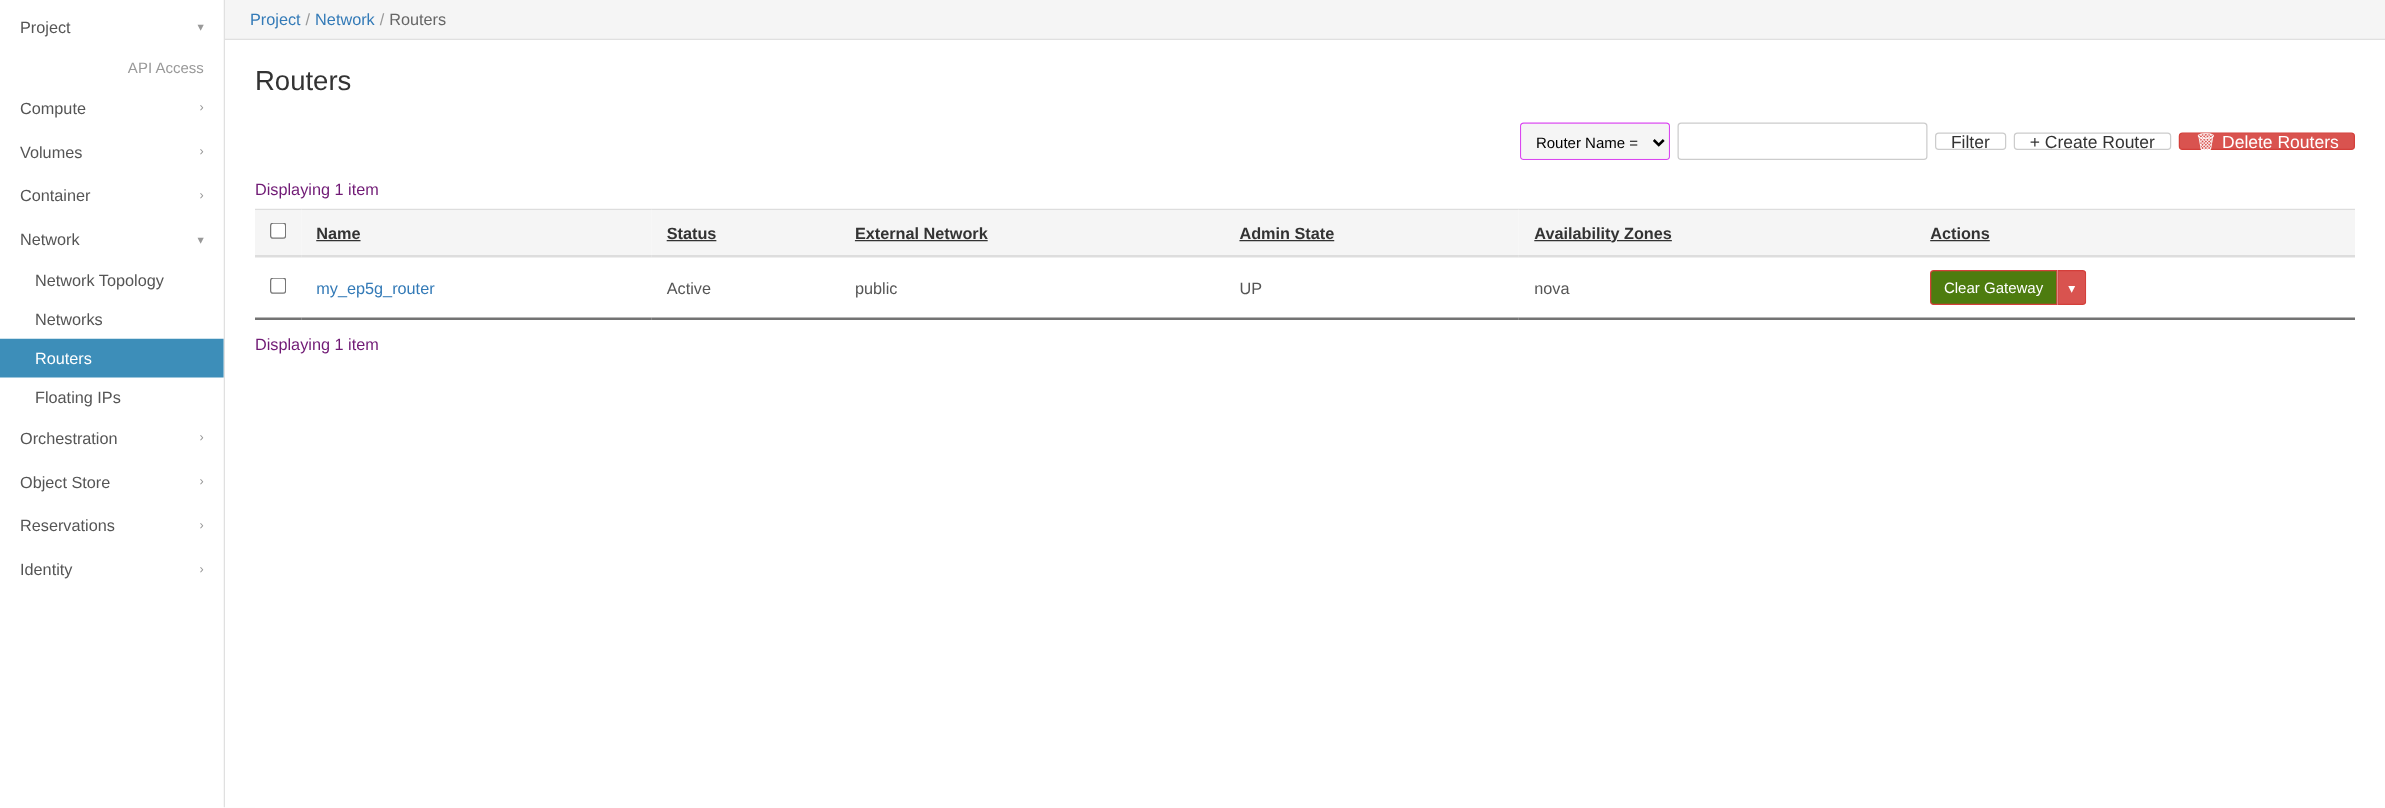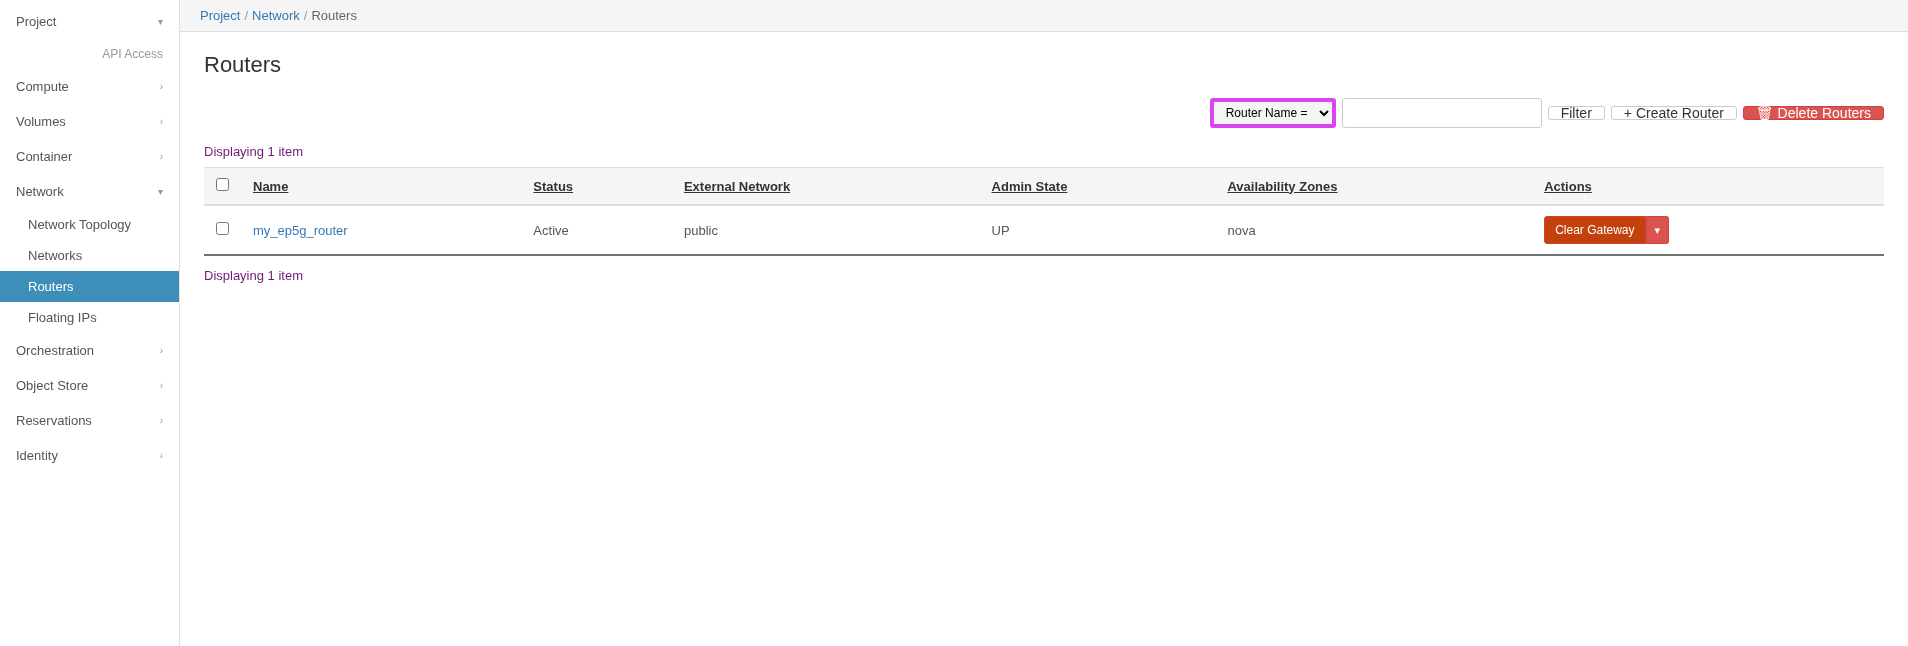--- a/index.html
+++ b/index.html
@@ -85,22 +85,22 @@
     
     .toolbar {
       display: flex;
       align-items: center;
       justify-content: flex-end;
       gap: 6px;
       margin-bottom: 16px;
     }
     .filter-dropdown {
       display: flex;
-      align-items: center;
-      border: 4px solid #d946ef;
+      align-items: flex-start;
+      border: 1px solid #d946ef;
       border-radius: 3px;
       overflow: hidden;
       height: 30px;
     }
     .filter-dropdown select {
       border: none;
       background: #f5f5f5;
       padding: 4px 8px;
       font-size: 12px;
       cursor: pointer;
@@ -174,21 +174,21 @@
       padding: 10px 12px;
       color: #555;
     }
     .link { color: #337ab7; text-decoration: none; cursor: pointer; }
 
     .action-group {
       display: flex;
       align-items: center;
     }
     .btn-action {
-      background: #c2410c;
+      background: #4d7c0f;
       border: 1px solid #d43f3a;
       color: #fff;
       padding: 4px 10px;
       font-size: 12px;
       border-radius: 3px 0 0 3px;
       cursor: pointer;
       height: 28px;
     }
     .btn-action-caret {
       background: #d9534f;

